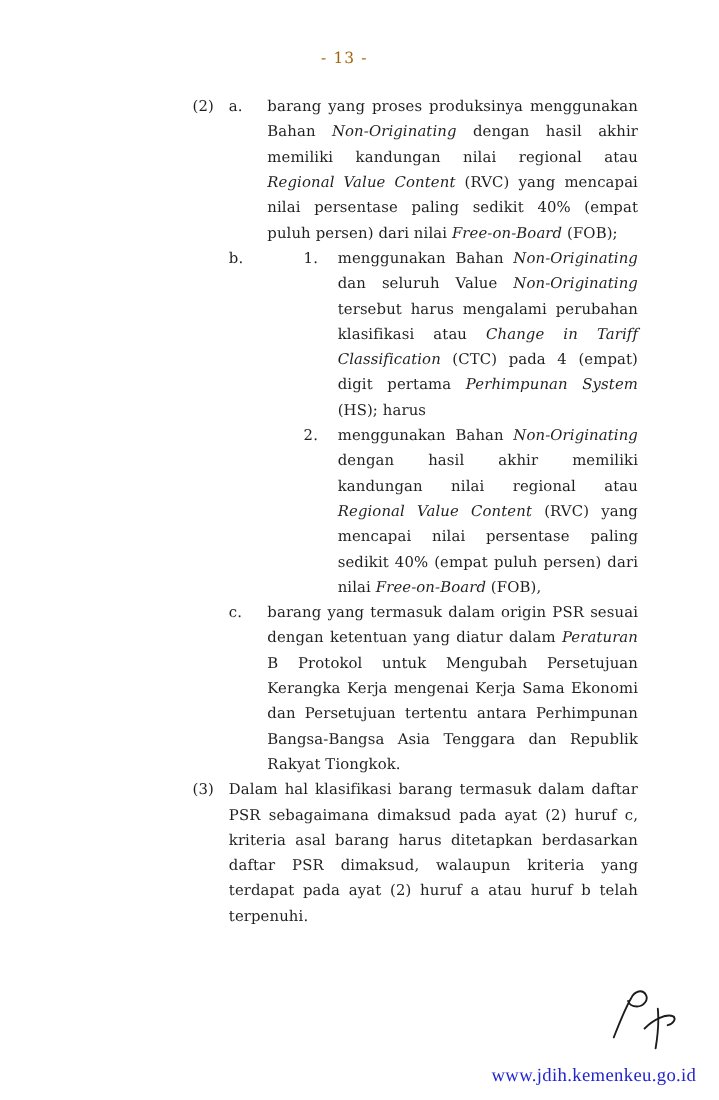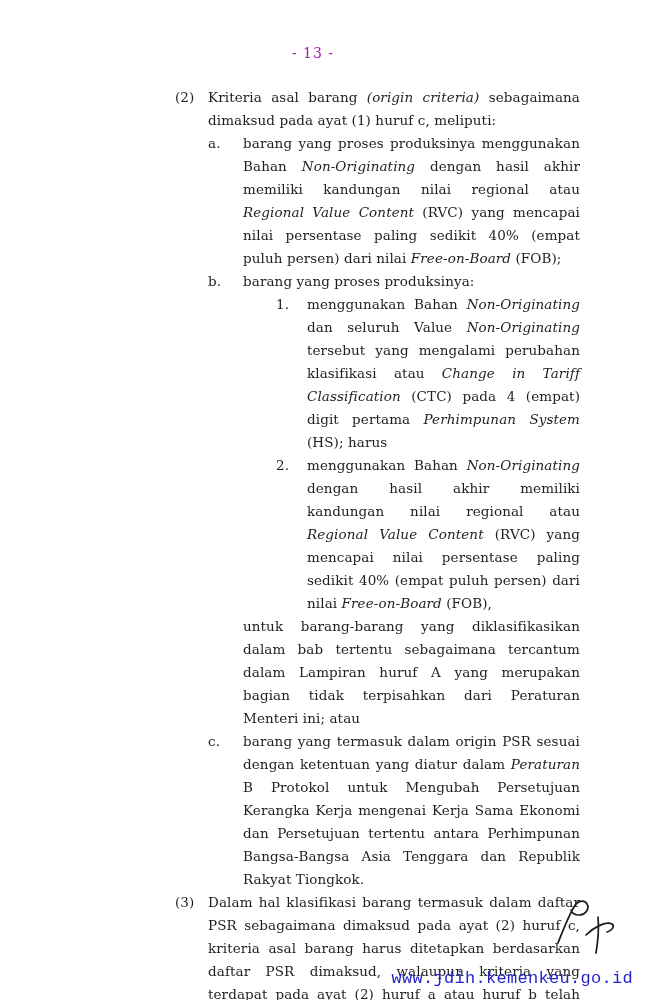--- a/index.html
+++ b/index.html
@@ -17,21 +17,21 @@
     color: #1e1e1e;
   }
   .page-number {
     position: absolute;
     top: 45px;
     left: 280px;
     width: 66px;
     text-align: center;
     font-size: 14px;
     letter-spacing: 1px;
-    color: #a21caf;
+    color: #a16207;
   }
   .content {
     position: absolute;
     left: 175px;
     top: 86px;
     width: 405px;
     font-size: 13.5px;
     line-height: 23px;
     letter-spacing: 0.1px;
   }
@@ -55,67 +55,64 @@
     position: absolute;
     left: 540px;
     top: 893px;
     width: 85px;
     height: 72px;
   }
   .footer-url {
     position: absolute;
     right: 21px;
     bottom: 12px;
-    font-family: Liberation Mono, monospace;
+    font-family: Liberation Serif, serif;
     font-size: 17px;
     letter-spacing: 0.3px;
     color: #2424cf;
   }
 </style>
 </head>
 <body>
 
 <div class="page">
 
   <div class="page-number">- 13 -</div>
 
   <div class="content">
 
     <div class="row ayat">
       <div class="num">(2)</div>
       <div class="body">
-        <p class="runs"><span>Kriteria asal barang </span><i>(origin criteria)</i><span> sebagaimana dimaksud pada ayat (1) huruf c, meliputi:</span></p>
 
         <div class="row item">
           <div class="num">a.</div>
           <div class="body">
             <p class="runs"><span>barang yang proses produksinya menggunakan Bahan </span><i>Non-Originating</i><span> dengan hasil akhir memiliki kandungan nilai regional atau </span><i>Regional Value Content</i><span> (RVC) yang mencapai nilai persentase paling sedikit 40% (empat puluh persen) dari nilai </span><i>Free-on-Board</i><span> (FOB);</span></p>
           </div>
         </div>
 
         <div class="row item">
           <div class="num">b.</div>
           <div class="body">
-            <p class="runs"><span>barang yang proses produksinya:</span></p>
 
             <div class="row sub">
               <div class="num">1.</div>
               <div class="body">
-                <p class="runs"><span>menggunakan Bahan </span><i>Non-Originating</i><span> dan seluruh Value </span><i>Non-Originating</i><span> tersebut yang mengalami perubahan klasifikasi atau </span><i>Change in Tariff Classification</i><span> (CTC) pada 4 (empat) digit pertama </span><i>Perhimpunan System</i><span> (HS); harus</span></p>
+                <p class="runs"><span>menggunakan Bahan </span><i>Non-Originating</i><span> dan seluruh Value </span><i>Non-Originating</i><span> tersebut harus mengalami perubahan klasifikasi atau </span><i>Change in Tariff Classification</i><span> (CTC) pada 4 (empat) digit pertama </span><i>Perhimpunan System</i><span> (HS); harus</span></p>
               </div>
             </div>
 
             <div class="row sub">
               <div class="num">2.</div>
               <div class="body">
                 <p class="runs"><span>menggunakan Bahan </span><i>Non-Originating</i><span> dengan hasil akhir memiliki kandungan nilai regional atau </span><i>Regional Value Content</i><span> (RVC) yang mencapai nilai persentase paling sedikit 40% (empat puluh persen) dari nilai </span><i>Free-on-Board</i><span> (FOB),</span></p>
               </div>
             </div>
 
-            <p class="runs"><span>untuk barang-barang yang diklasifikasikan dalam bab tertentu sebagaimana tercantum dalam Lampiran huruf A yang merupakan bagian tidak terpisahkan dari Peraturan Menteri ini; atau</span></p>
           </div>
         </div>
 
         <div class="row item">
           <div class="num">c.</div>
           <div class="body">
             <p class="runs"><span>barang yang termasuk dalam origin PSR sesuai dengan ketentuan yang diatur dalam </span><i>Peraturan</i><span> B Protokol untuk Mengubah Persetujuan Kerangka Kerja mengenai Kerja Sama Ekonomi dan Persetujuan tertentu antara Perhimpunan Bangsa-Bangsa Asia Tenggara dan Republik Rakyat Tiongkok.</span></p>
           </div>
         </div>
 

